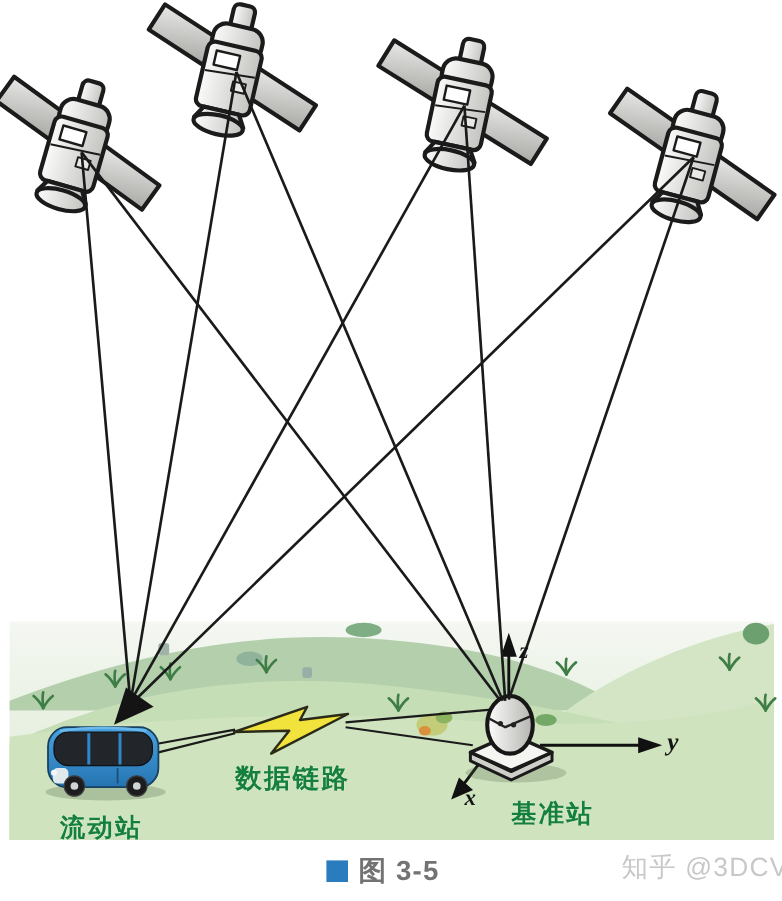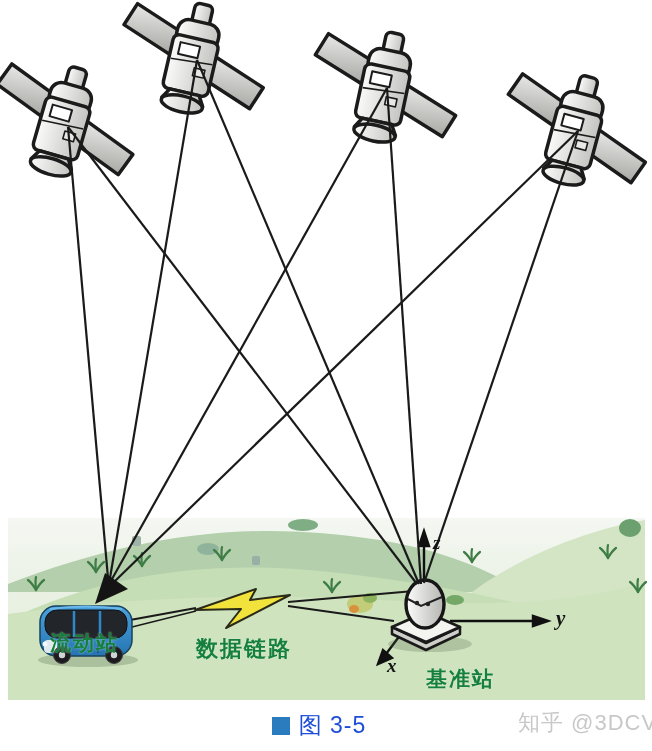--- a/index.html
+++ b/index.html
@@ -19,21 +19,21 @@
     position:absolute;color:#141414;font-style:italic;font-weight:700;
     font-family:"Liberation Serif","DejaVu Serif",serif;
     font-size:19px;line-height:1;white-space:nowrap;letter-spacing:0;
   }
   .caption{
     position:absolute;left:0;right:0;top:710px;display:flex;
     justify-content:center;align-items:center;gap:9px;
   }
   .caption .marker{width:18px;height:18px;background:#2b7cbe;flex:0 0 auto;}
   .caption .cap-text{
-    color:#1d4ed8;font-weight:400;font-size:23px;letter-spacing:1px;white-space:nowrap;
+    color:#737373;font-weight:700;font-size:23px;letter-spacing:1px;white-space:nowrap;
   }
   .caption .cap-no{margin-right:14px;}
   .watermark{
     position:absolute;left:518px;top:708px;color:#c8c8c8;font-size:22px;
     font-weight:400;letter-spacing:1px;white-space:nowrap;
   }
 </style>
 </head>
 <body>
 
@@ -173,21 +173,21 @@
     <line x1="197" y1="60" x2="110" y2="578"></line>
     <line x1="197" y1="60" x2="419" y2="584"></line>
     <line x1="387" y1="88" x2="112" y2="579"></line>
     <line x1="387" y1="88" x2="421" y2="584"></line>
     <line x1="578" y1="131" x2="115" y2="581"></line>
     <line x1="578" y1="131" x2="424" y2="583"></line>
     <polygon points="95,604 105,573 128,589" fill="#141414" stroke="none"></polygon>
   </g>
 </svg>
 
-<div class="lbl" style="left:50px;top:632px;">流动站</div>
+<div class="lbl" style="left:50px;top:680px;">流动站</div>
 <div class="lbl" style="left:196px;top:638px;font-size:22px;">数据链路</div>
 <div class="lbl" style="left:426px;top:668px;">基准站</div>
 
 <div class="axis-lbl" style="left:433px;top:533px;">z</div>
 <div class="axis-lbl" style="left:556px;top:608px;font-size:21px;">y</div>
 <div class="axis-lbl" style="left:387px;top:656px;">x</div>
 
 <div class="caption">
   <span class="marker"></span>
   <span class="cap-text cap-no">图 3-5</span>

